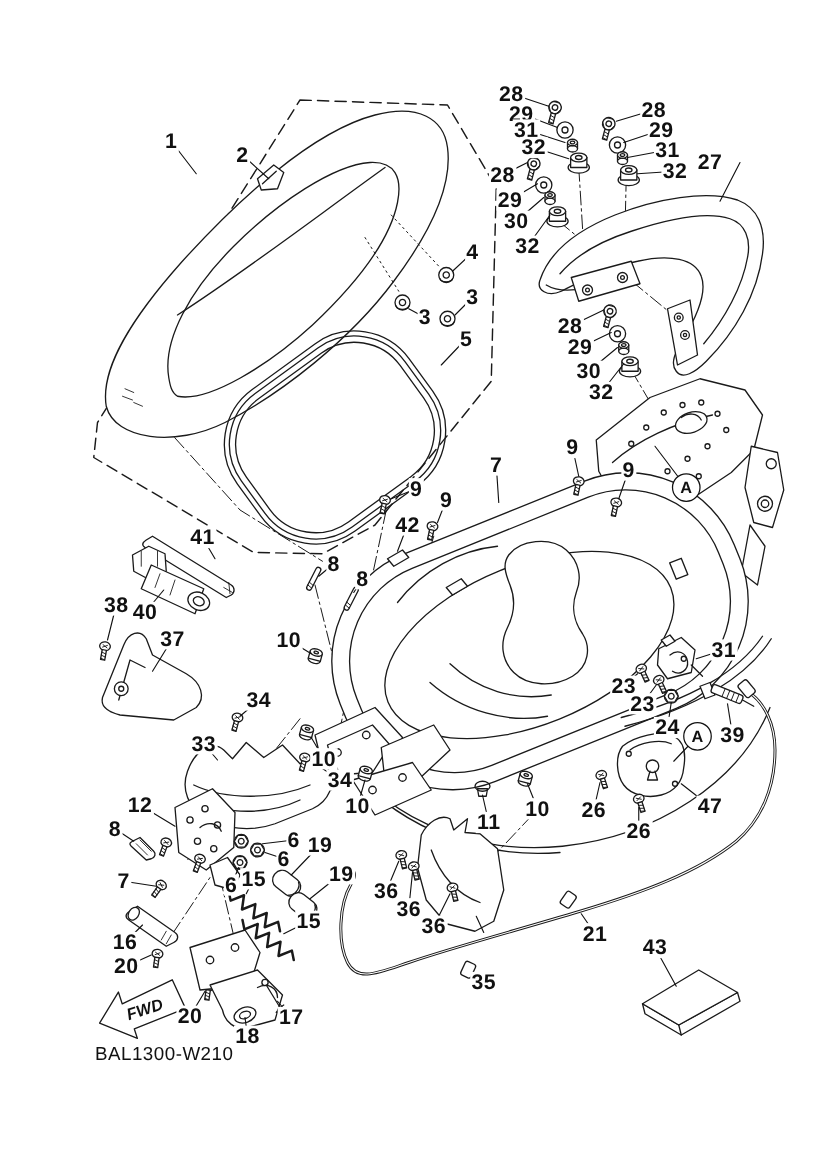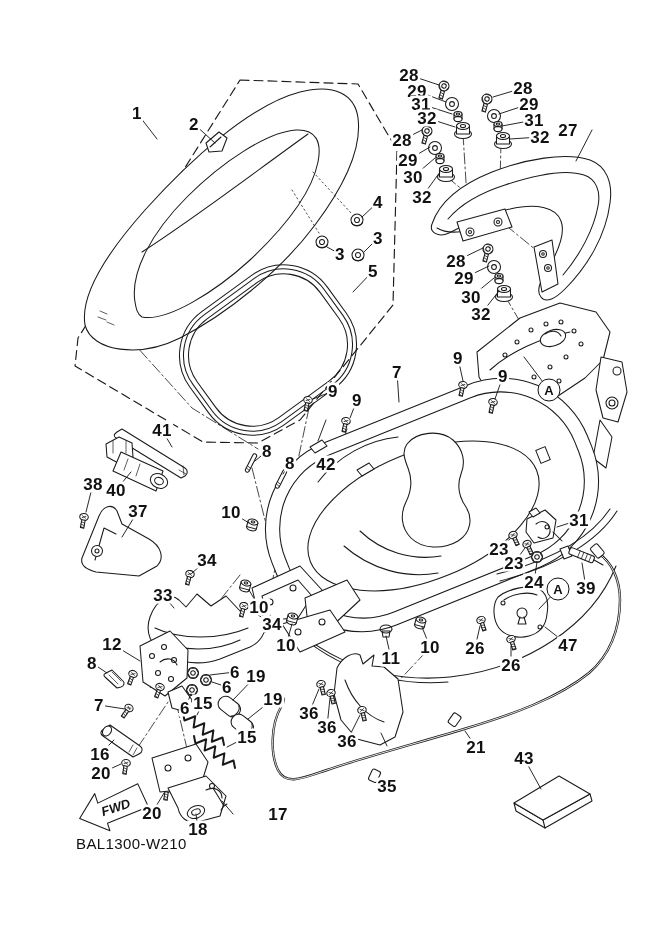--- a/index.html
+++ b/index.html
@@ -484,21 +484,21 @@
       <div class="lbl" style="left: 568px; top: 130px;">27</div>
       <div class="lbl" style="left: 456px; top: 261px;">28</div>
       <div class="lbl" style="left: 464px; top: 278px;">29</div>
       <div class="lbl" style="left: 471px; top: 297px;">30</div>
       <div class="lbl" style="left: 481px; top: 314px;">32</div>
       <div class="lbl" style="left: 397px; top: 372px;">7</div>
       <div class="lbl" style="left: 333px; top: 391px;">9</div>
       <div class="lbl" style="left: 357px; top: 400px;">9</div>
       <div class="lbl" style="left: 458px; top: 358px;">9</div>
       <div class="lbl" style="left: 503px; top: 376px;">9</div>
-      <div class="lbl" style="left: 326px; top: 420px; margin-top: 44px;">42</div>
+      <div class="lbl" style="left: 326px; top: 420px;">42</div>
       <div class="lbl" style="left: 267px; top: 451px;">8</div>
       <div class="lbl" style="left: 290px; top: 463px;">8</div>
       <div class="lbl" style="left: 162px; top: 430px;">41</div>
       <div class="lbl" style="left: 116px; top: 490px;">40</div>
       <div class="lbl" style="left: 93px; top: 484px;">38</div>
       <div class="lbl" style="left: 138px; top: 511px;">37</div>
       <div class="lbl" style="left: 231px; top: 512px;">10</div>
       <div class="lbl" style="left: 207px; top: 560px;">34</div>
       <div class="lbl" style="left: 163px; top: 595px;">33</div>
       <div class="lbl" style="left: 259px; top: 607px;">10</div>
@@ -511,21 +511,21 @@
       <div class="lbl" style="left: 227px; top: 687px;">6</div>
       <div class="lbl" style="left: 185px; top: 708px;">6</div>
       <div class="lbl" style="left: 256px; top: 676px;">19</div>
       <div class="lbl" style="left: 273px; top: 699px;">19</div>
       <div class="lbl" style="left: 203px; top: 703px;">15</div>
       <div class="lbl" style="left: 247px; top: 737px;">15</div>
       <div class="lbl" style="left: 100px; top: 754px;">16</div>
       <div class="lbl" style="left: 101px; top: 773px;">20</div>
       <div class="lbl" style="left: 152px; top: 813px;">20</div>
       <div class="lbl" style="left: 198px; top: 829px;">18</div>
-      <div class="lbl" style="left: 233px; top: 814px; margin-left: 45px;">17</div>
+      <div class="lbl" style="left: 233px; top: 814px;">17</div>
       <div class="lbl" style="left: 391px; top: 658px;">11</div>
       <div class="lbl" style="left: 309px; top: 713px;">36</div>
       <div class="lbl" style="left: 327px; top: 727px;">36</div>
       <div class="lbl" style="left: 347px; top: 741px;">36</div>
       <div class="lbl" style="left: 387px; top: 746px; margin-top: 40px;">35</div>
       <div class="lbl" style="left: 430px; top: 647px;">10</div>
       <div class="lbl" style="left: 475px; top: 648px;">26</div>
       <div class="lbl" style="left: 511px; top: 665px;">26</div>
       <div class="lbl" style="left: 499px; top: 549px;">23</div>
       <div class="lbl" style="left: 514px; top: 563px;">23</div>

